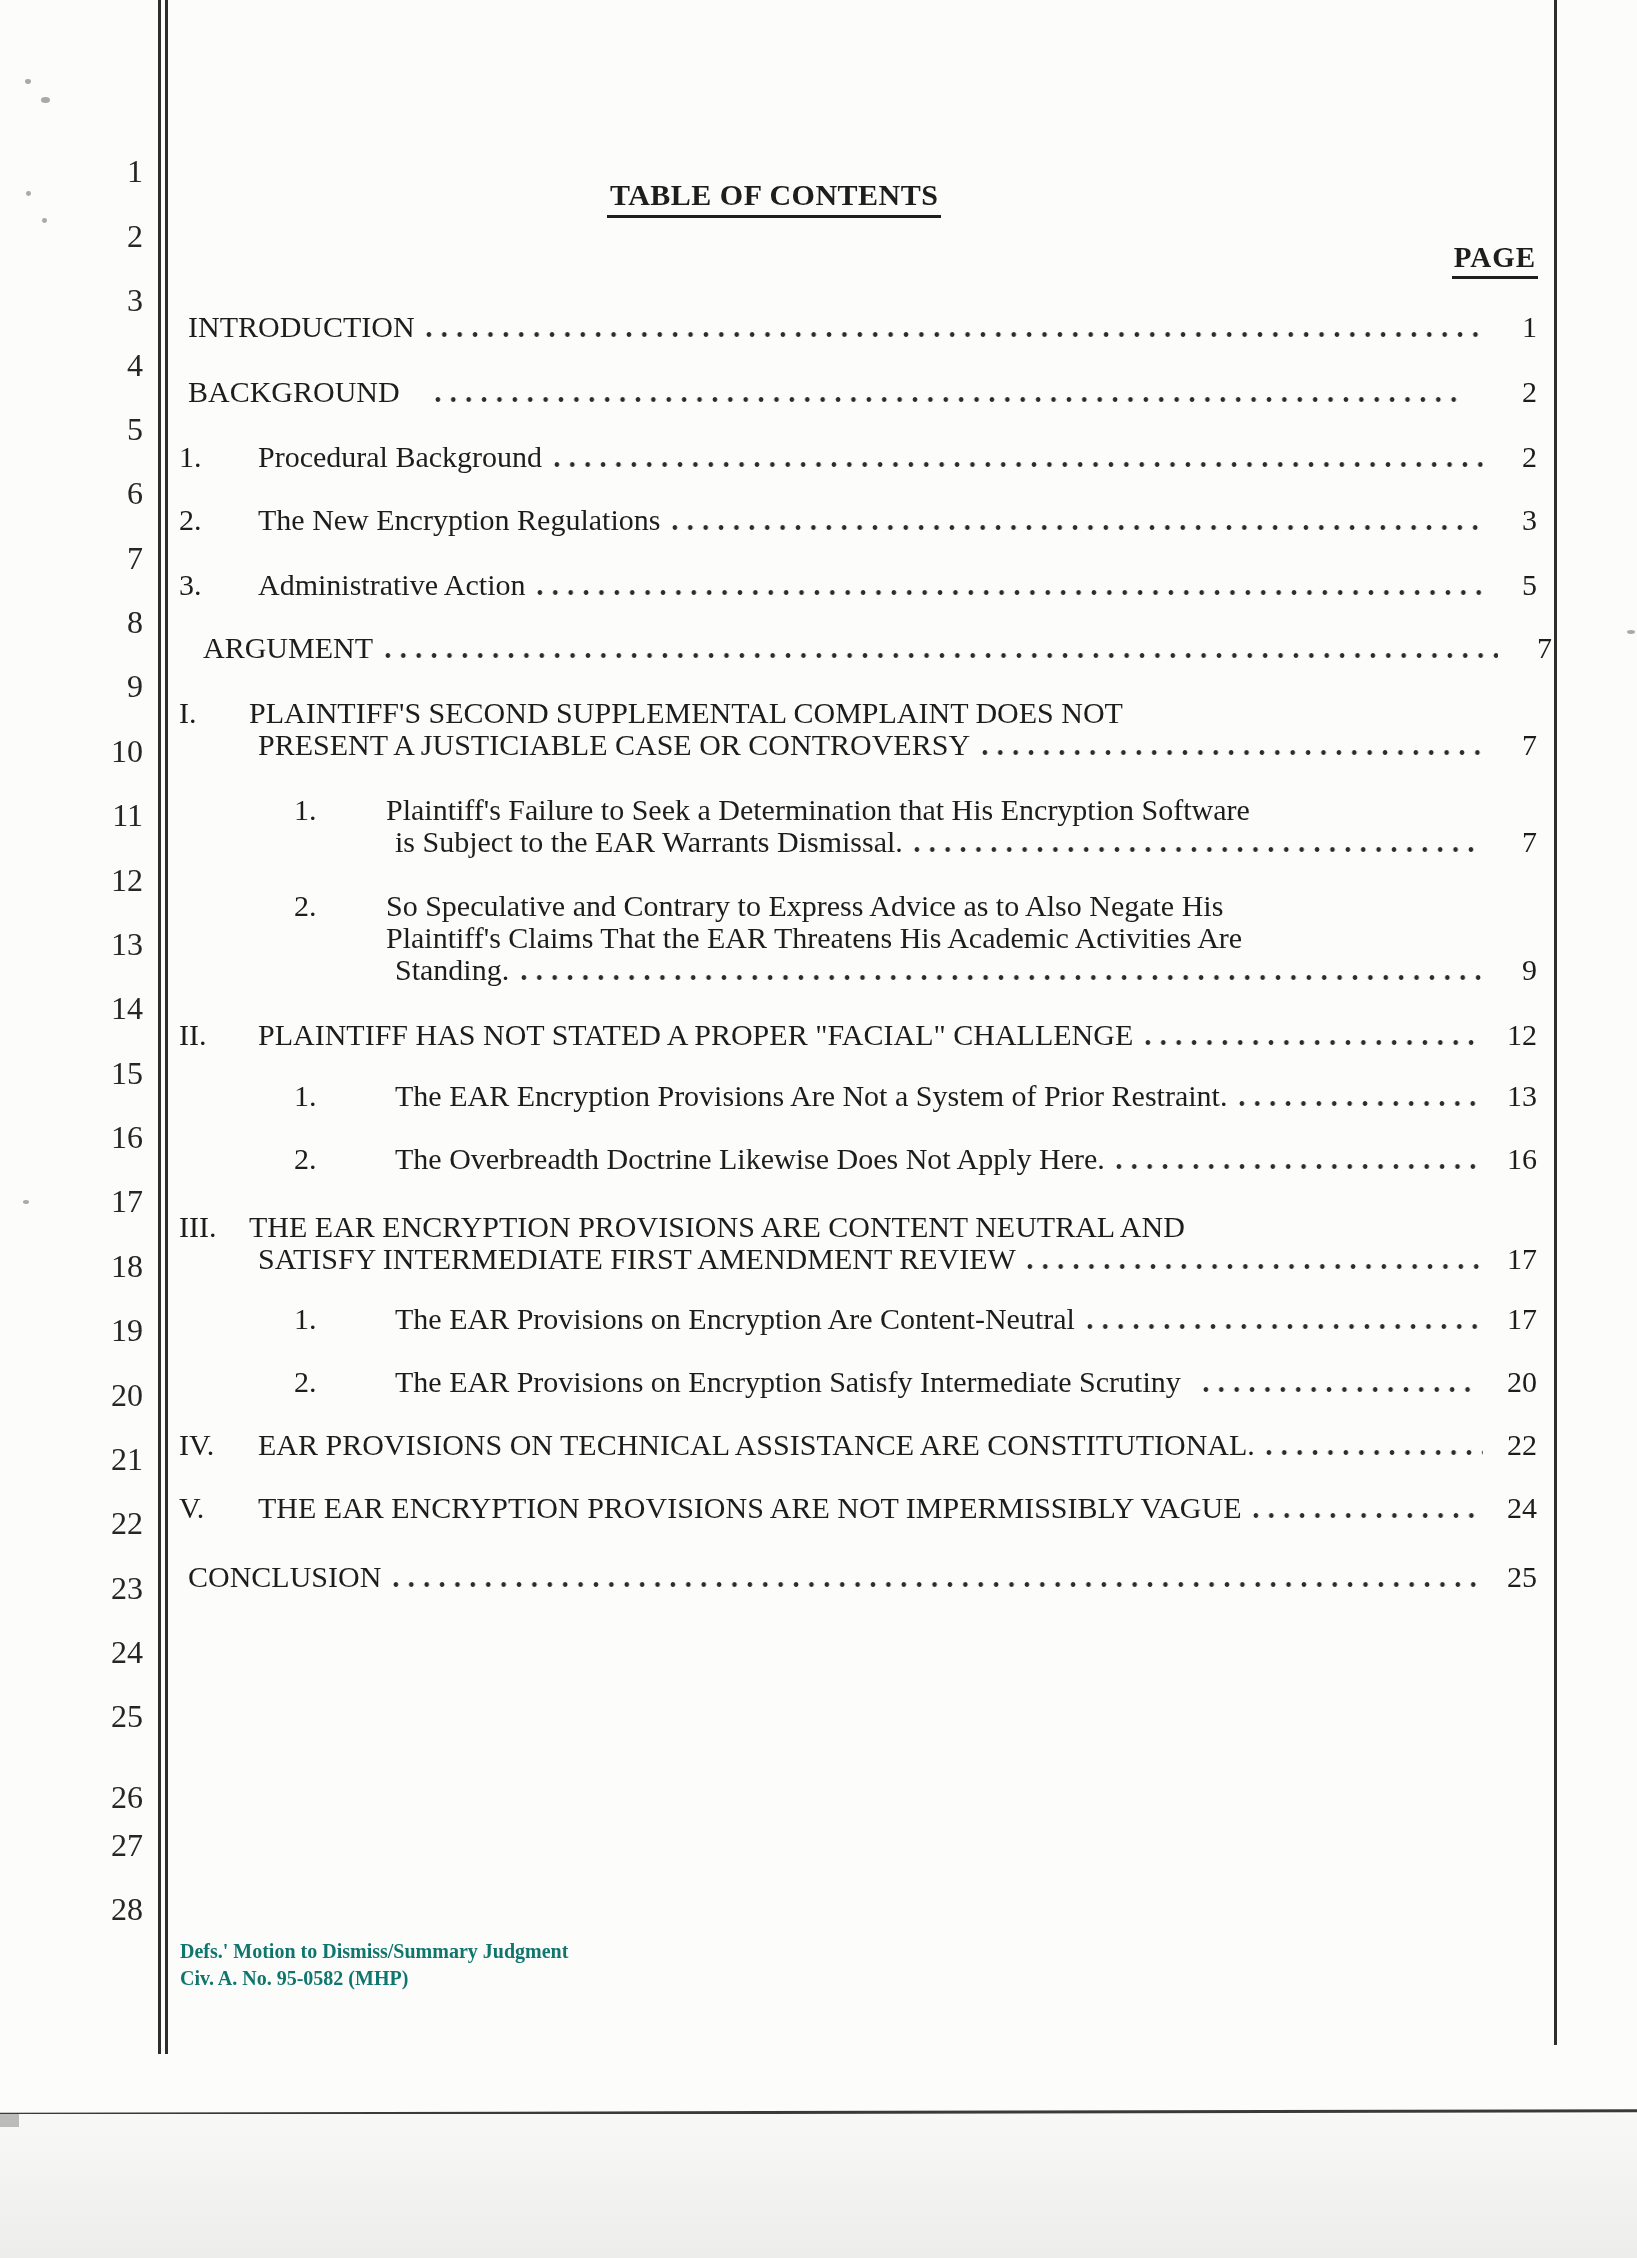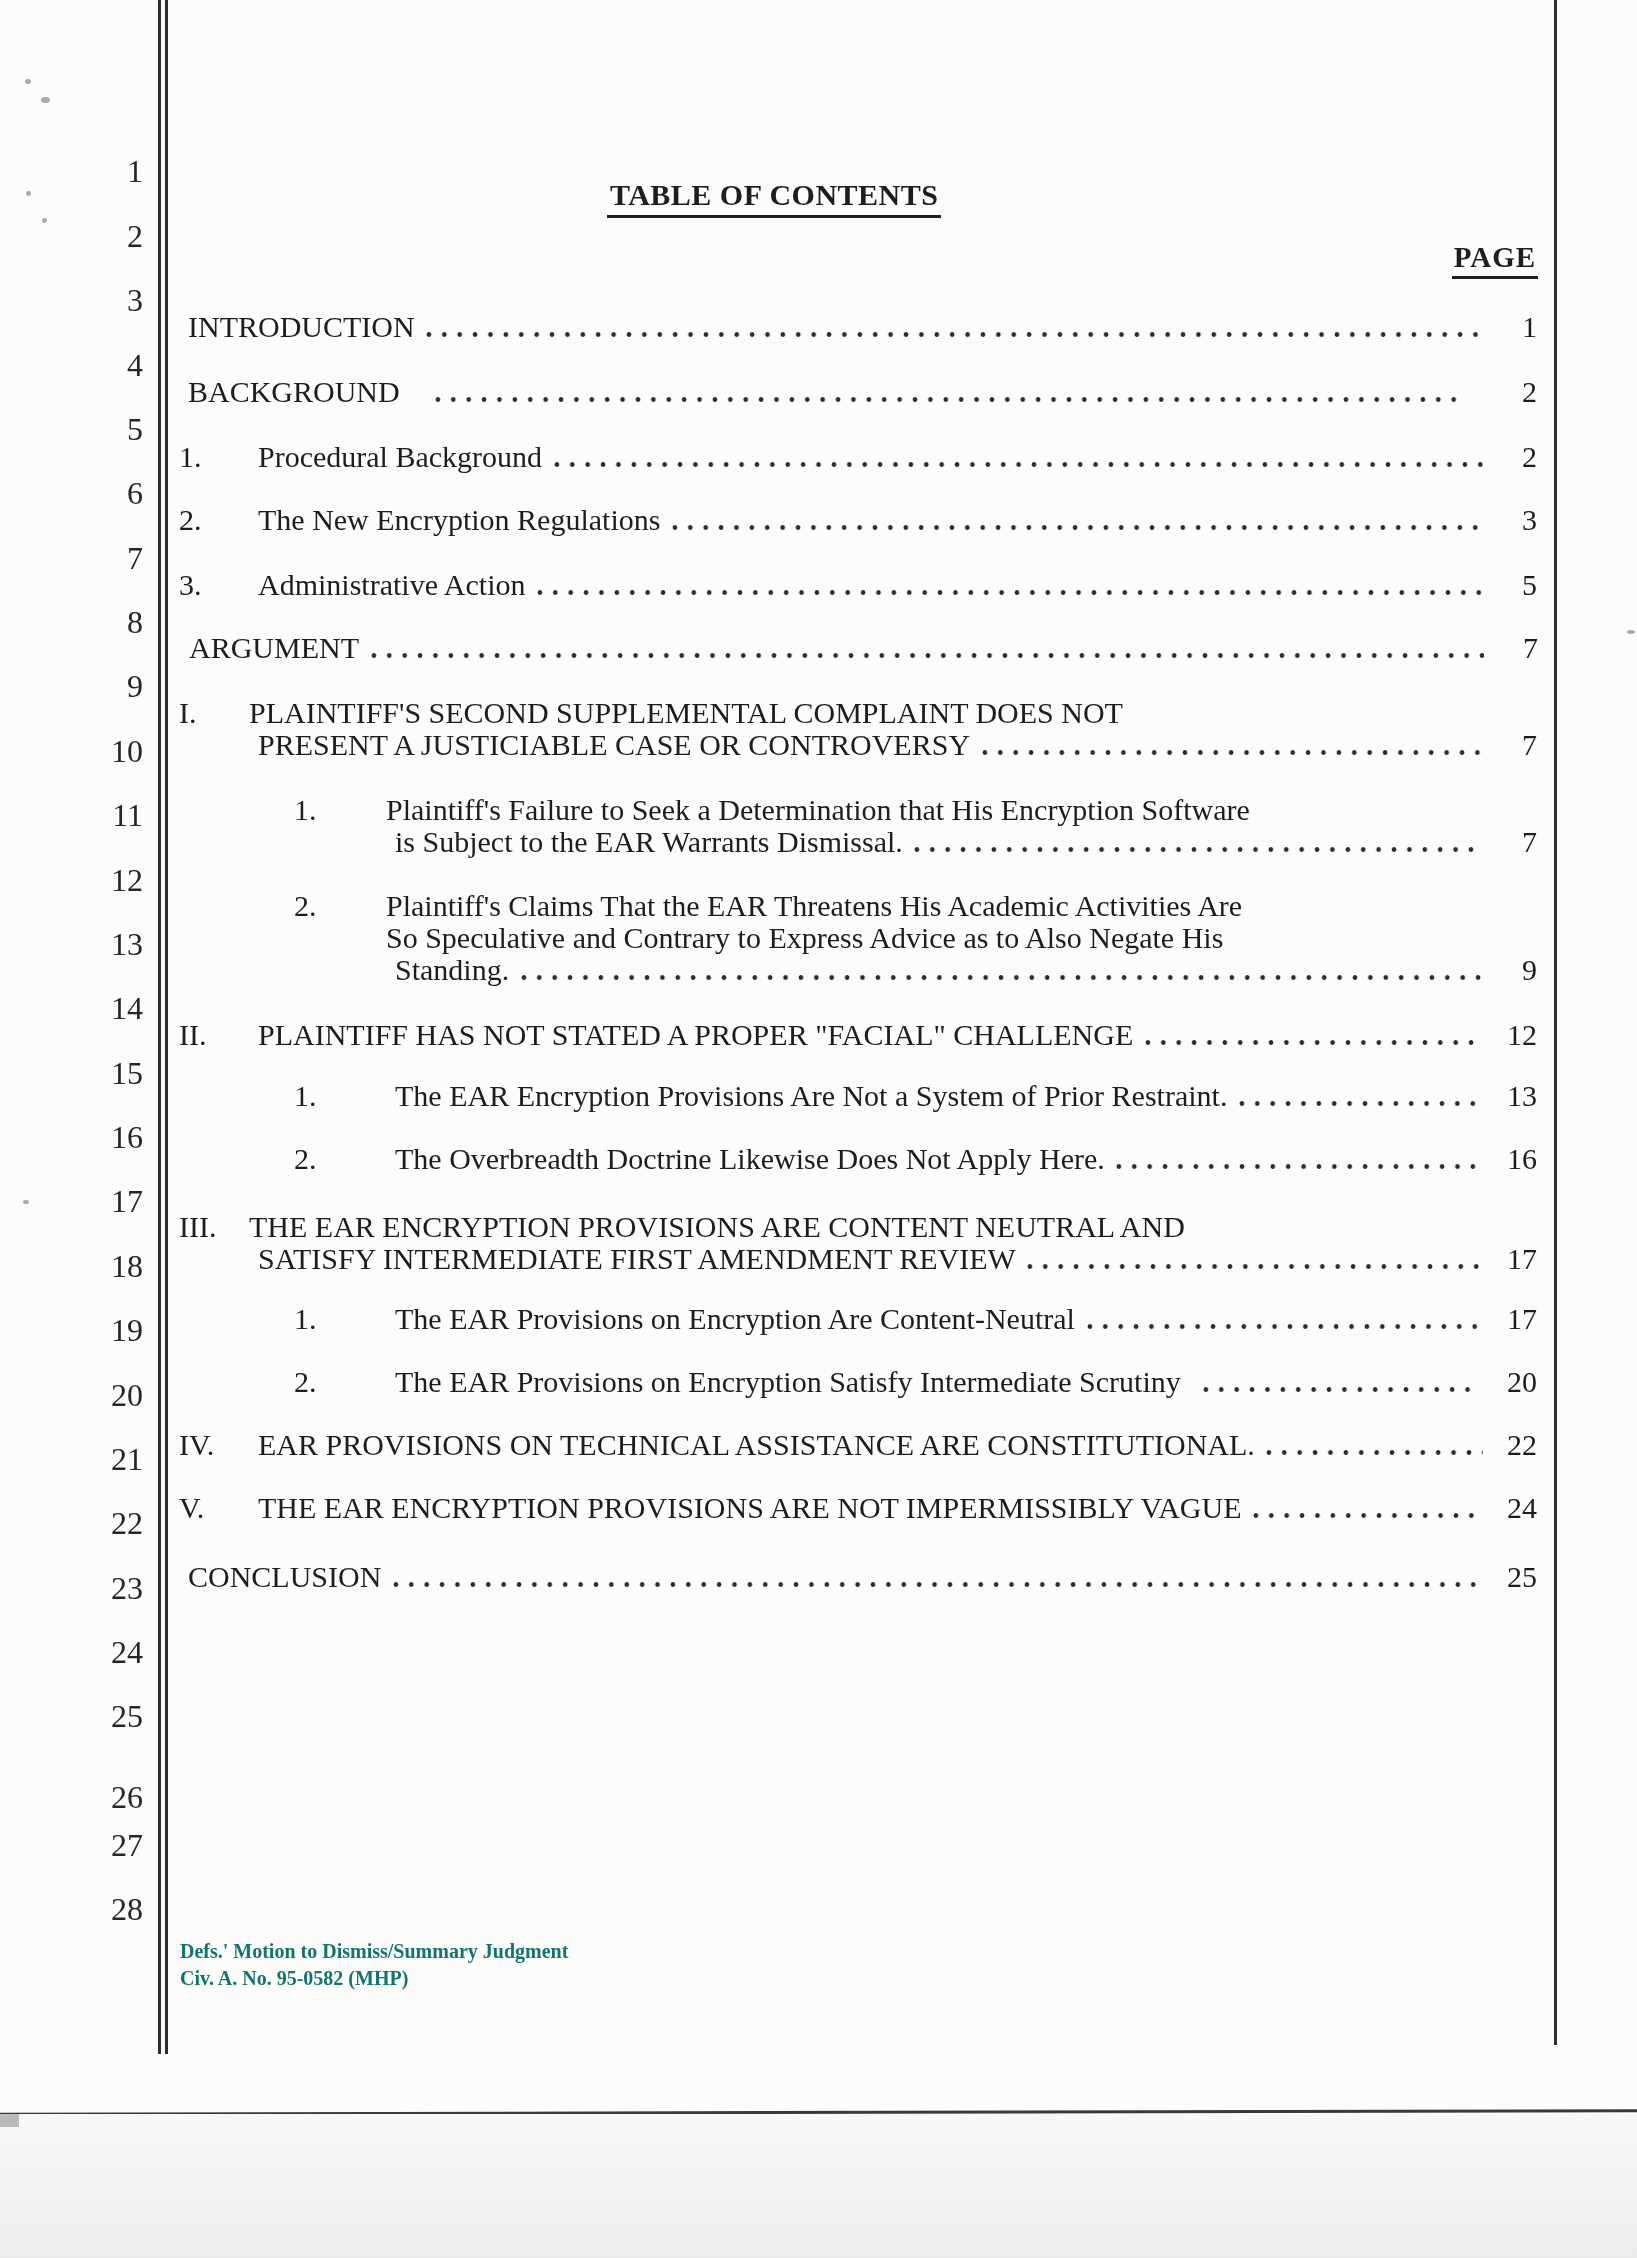--- a/index.html
+++ b/index.html
@@ -135,21 +135,21 @@
         </div>
       </div>
       <div class="entry" style="top: 569px; left: 179px; width: 1358px;">
         <span class="lbl">3.</span>
         <div class="row" style="padding-left: 70px;">
           <span class="txt">Administrative Action</span>
           <span class="dots"></span>
           <span class="pg">5</span>
         </div>
       </div>
-      <div class="entry" style="top: 632px; left: 180px; width: 1358px;">
+      <div class="entry" style="top: 632px; left: 194px; width: 1358px;">
         <div class="row" style="padding-left: 0px;">
           <span class="txt">ARGUMENT</span>
           <span class="dots"></span>
           <span class="pg">7</span>
         </div>
       </div>
       <div class="entry" style="top: 697px; left: 179px; width: 1358px;">
         <span class="lbl">I.</span>
         <div class="tline" style="padding-left: 70px;">PLAINTIFF'S SECOND SUPPLEMENTAL COMPLAINT DOES NOT</div>
         <div class="row" style="padding-left: 70px;">
@@ -162,22 +162,22 @@
         <span class="lbl">1.</span>
         <div class="tline" style="padding-left: 92px;">Plaintiff's Failure to Seek a Determination that His Encryption Software</div>
         <div class="row" style="padding-left: 92px;">
           <span class="txt">is Subject to the EAR Warrants Dismissal.</span>
           <span class="dots"></span>
           <span class="pg">7</span>
         </div>
       </div>
       <div class="entry" style="top: 890px; left: 294px; width: 1243px;">
         <span class="lbl">2.</span>
+        <div class="tline" style="padding-left: 92px;">So Speculative and Contrary to Express Advice as to Also Negate His</div>
         <div class="tline" style="padding-left: 92px;">Plaintiff's Claims That the EAR Threatens His Academic Activities Are</div>
-        <div class="tline" style="padding-left: 92px;">So Speculative and Contrary to Express Advice as to Also Negate His</div>
         <div class="row" style="padding-left: 92px;">
           <span class="txt">Standing.</span>
           <span class="dots"></span>
           <span class="pg">9</span>
         </div>
       </div>
       <div class="entry" style="top: 1019px; left: 179px; width: 1358px;">
         <span class="lbl">II.</span>
         <div class="row" style="padding-left: 70px; align-items: flex-end;">
           <span class="txt">PLAINTIFF HAS NOT STATED A PROPER "FACIAL" CHALLENGE</span>

